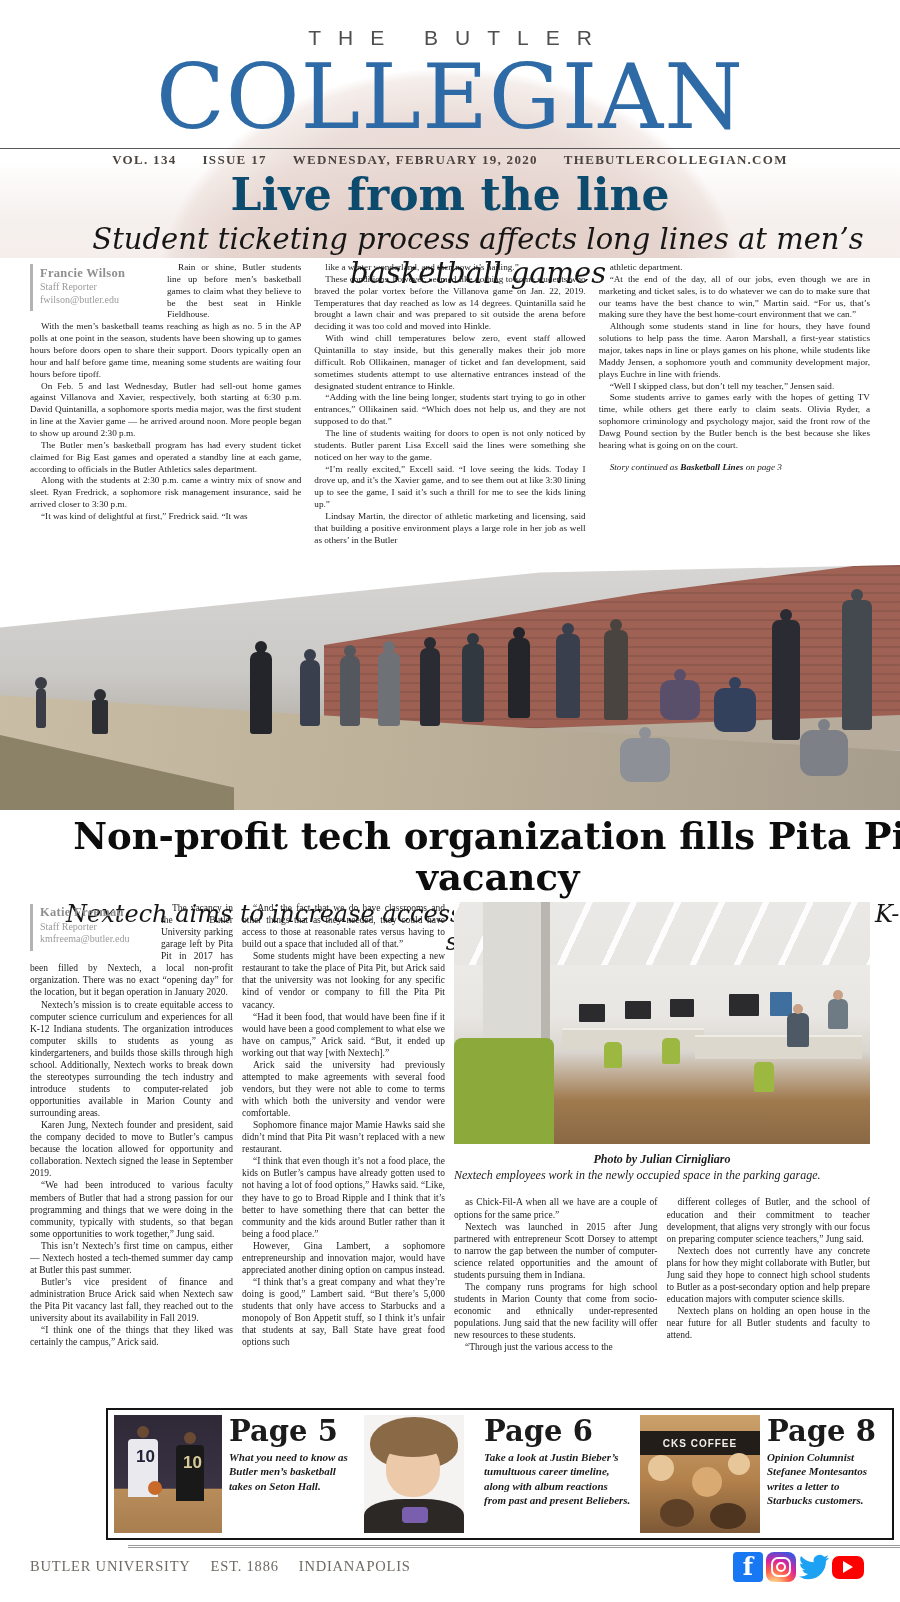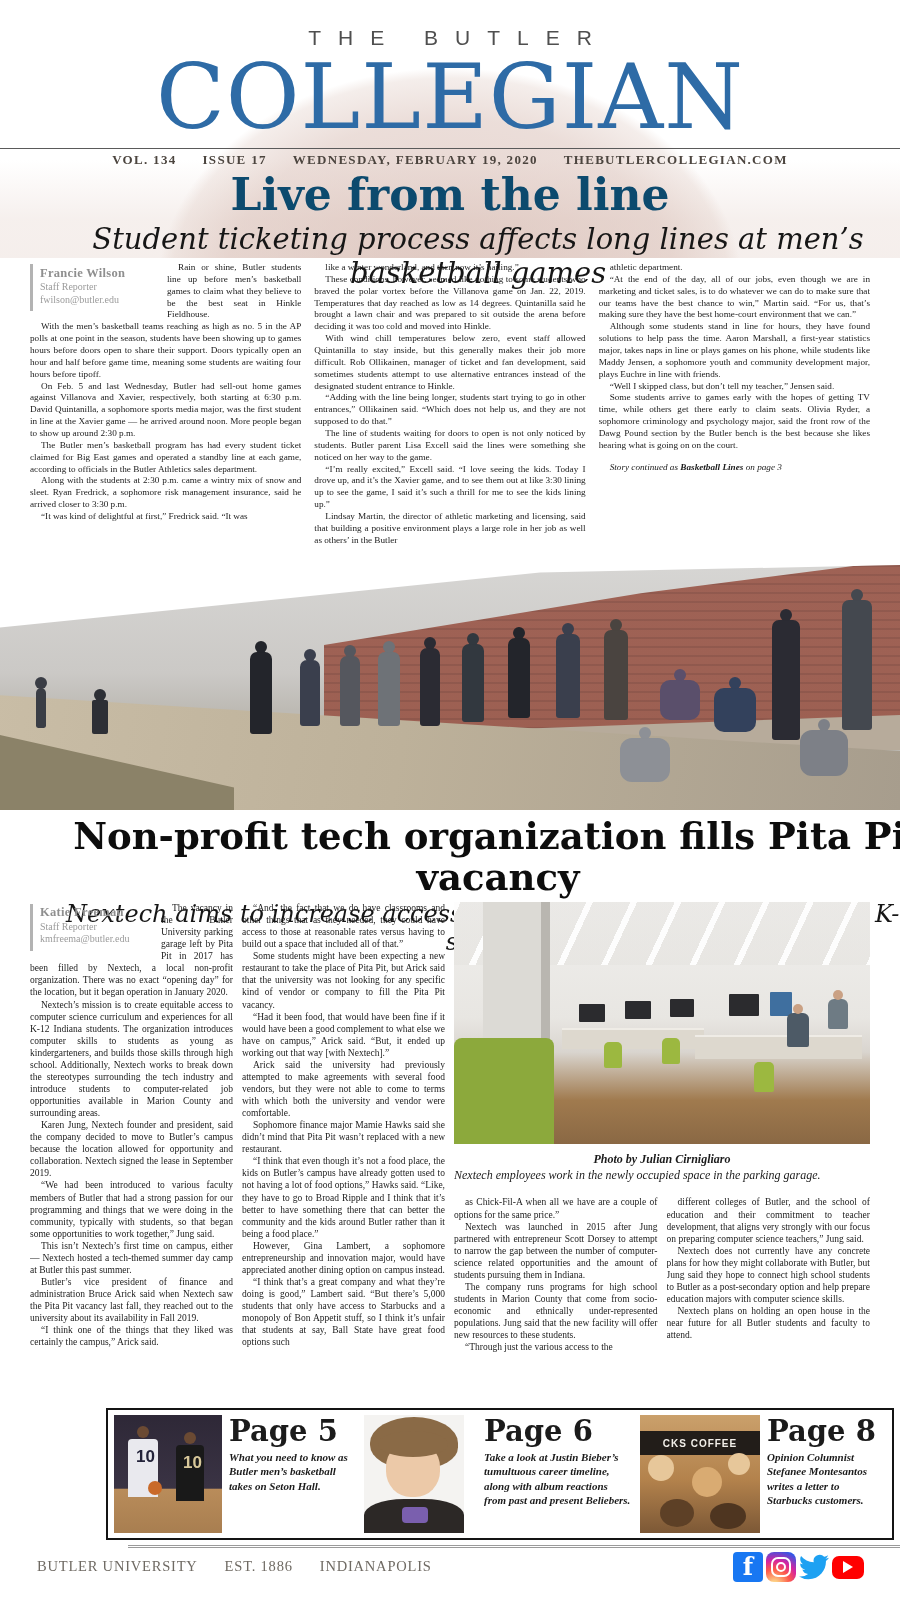--- a/index.html
+++ b/index.html
@@ -108,21 +108,21 @@
   
   .t8{width:120px;background:linear-gradient(#caa06b 0%,#b3824c 55%,#7c5836 100%);}
   .t8 .sign{position:absolute;top:16px;left:0;width:100%;height:24px;background:#221d19;color:#f2efe9;
     font-family:"Liberation Sans",sans-serif;font-weight:bold;font-size:10px;letter-spacing:1px;
     display:flex;align-items:center;justify-content:center;}
   .t8 .blob{position:absolute;border-radius:50%;}
 
   
   .bottom-rule{position:absolute;top:1545px;left:128px;right:0;border-top:3px double #9a9a9a;}
   .footer-text{position:absolute;top:1558px;left:30px;font-size:14.5px;color:#6f6a63;letter-spacing:.8px;}
-  .footer-text span{margin-right:20px;margin-left:7px;}
+  .footer-text span{margin-right:20px;}
   .social{position:absolute;top:1552px;right:36px;display:flex;gap:3px;align-items:center;}
   .ic{width:30px;height:30px;display:flex;align-items:center;justify-content:center;}
   .ic-fb{background:#1877f2;border-radius:4px;color:#fff;font-family:"DejaVu Serif",serif;
     font-weight:bold;font-size:24px;line-height:1;}
   .ic-ig{border-radius:8px;position:relative;
     background:radial-gradient(circle at 28% 110%,#fdf497 0%,#fd5949 40%,#d6249f 62%,#285AEB 92%);}
   .ic-ig::before{content:'';position:absolute;inset:5px;border:2px solid #fff;border-radius:7px;}
   .ic-ig::after{content:'';position:absolute;left:10px;top:10px;width:6px;height:6px;border:2px solid #fff;border-radius:50%;}
   .ic-yt{background:#ff0000;border-radius:7px;width:32px;height:23px;}
   .ic-yt::before{content:'';display:block;margin:auto;width:0;height:0;

